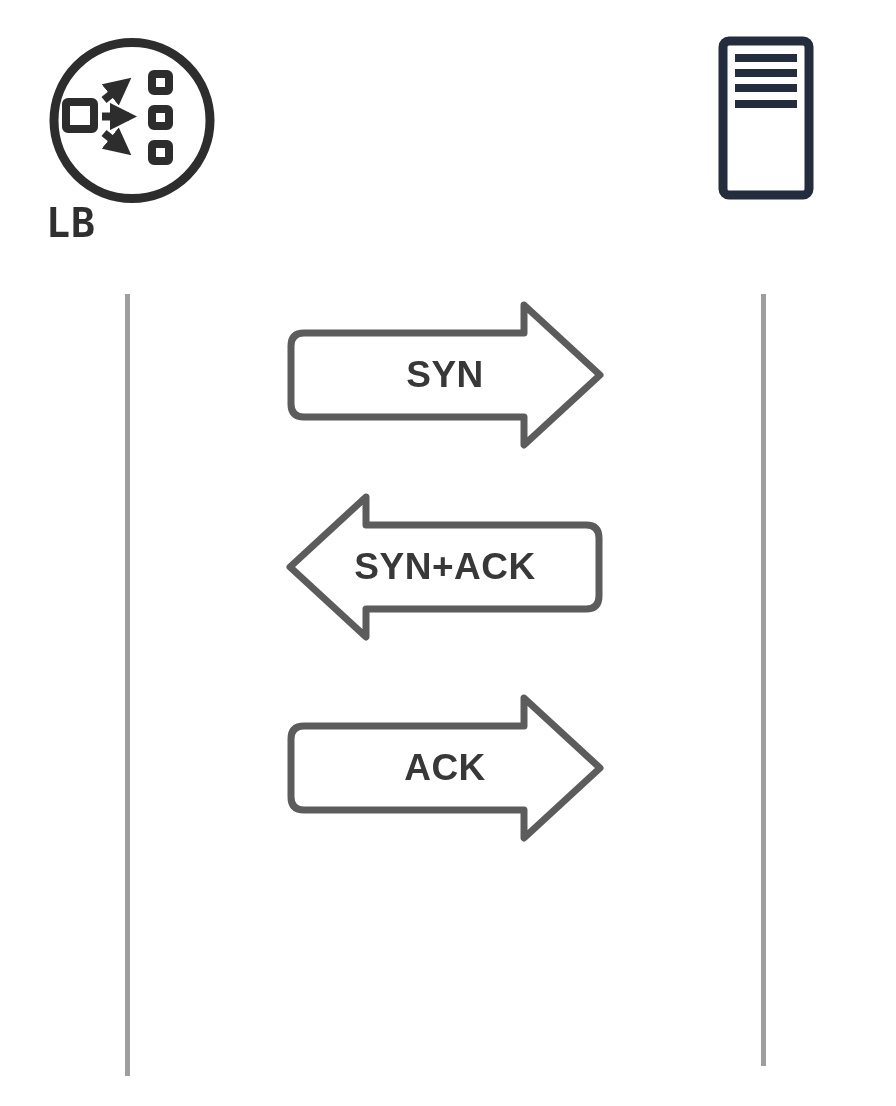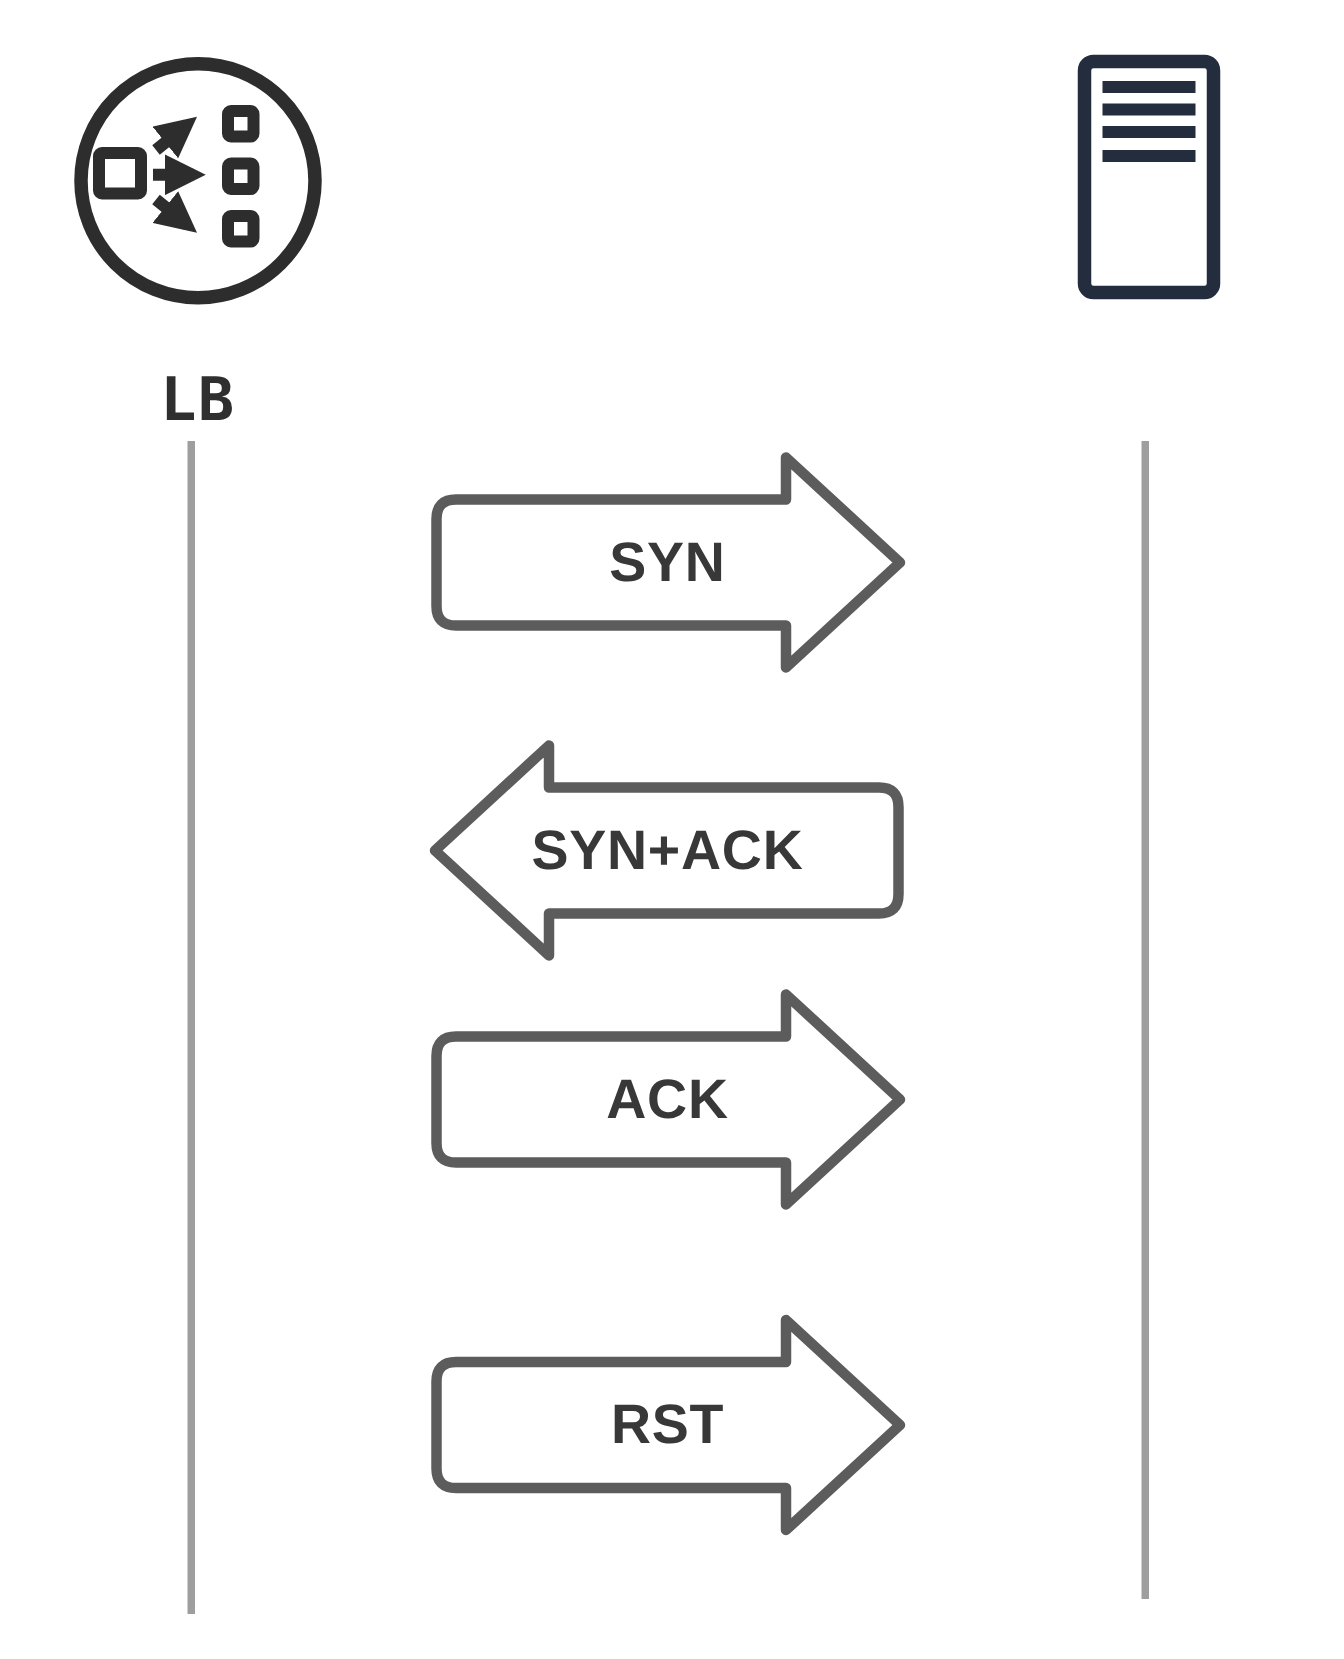--- a/index.html
+++ b/index.html
@@ -13,28 +13,26 @@
     width: 896px;
     height: 1106px;
     background: #ffffff;
     overflow: hidden;
   }
   .abs { position: absolute; }
 
   
   .actor-label {
     position: absolute;
-    text-align: center;
     font-family: "DejaVu Sans Mono", monospace;
     font-weight: bold;
     font-size: 40px;
     letter-spacing: 1px;
     color: #2f2f2f;
     line-height: 1.1;
-    margin-top: 44px;
   }
 
   
   .lifeline {
     position: absolute;
     width: 5px;
     background: #9e9e9e;
   }
 
   
@@ -119,27 +117,21 @@
     <div class="msg-label">SYN+ACK</div>
   </div>
 
   <div class="message right" style="top:300px;">
     <svg viewBox="0 0 322 150" preserveAspectRatio="none">
       <path class="arrow-shape" d="M20 33 L240 33 L240 5 L316 75 L240 145 L240 117 L20 117 Q7 117 7 104 L7 46 Q7 33 20 33 Z"></path>
     </svg>
     <div class="msg-label">SYN</div>
   </div>
 
-  <div class="message right" style="top:658px;">
+  <div class="message right" style="top:693px;">
     <svg viewBox="0 0 322 150" preserveAspectRatio="none">
       <path class="arrow-shape" d="M20 33 L240 33 L240 5 L316 75 L240 145 L240 117 L20 117 Q7 117 7 104 L7 46 Q7 33 20 33 Z"></path>
     </svg>
     <div class="msg-label">ACK</div>
   </div>
 
-  <div class="message right" style="top:875px;">
-    <svg viewBox="0 0 322 150" preserveAspectRatio="none">
-      <path class="arrow-shape" d="M20 33 L240 33 L240 5 L316 75 L240 145 L240 117 L20 117 Q7 117 7 104 L7 46 Q7 33 20 33 Z"></path>
-    </svg>
-    <div class="msg-label">RST</div>
-  </div>
 
 </div>
 
 </body></html>

